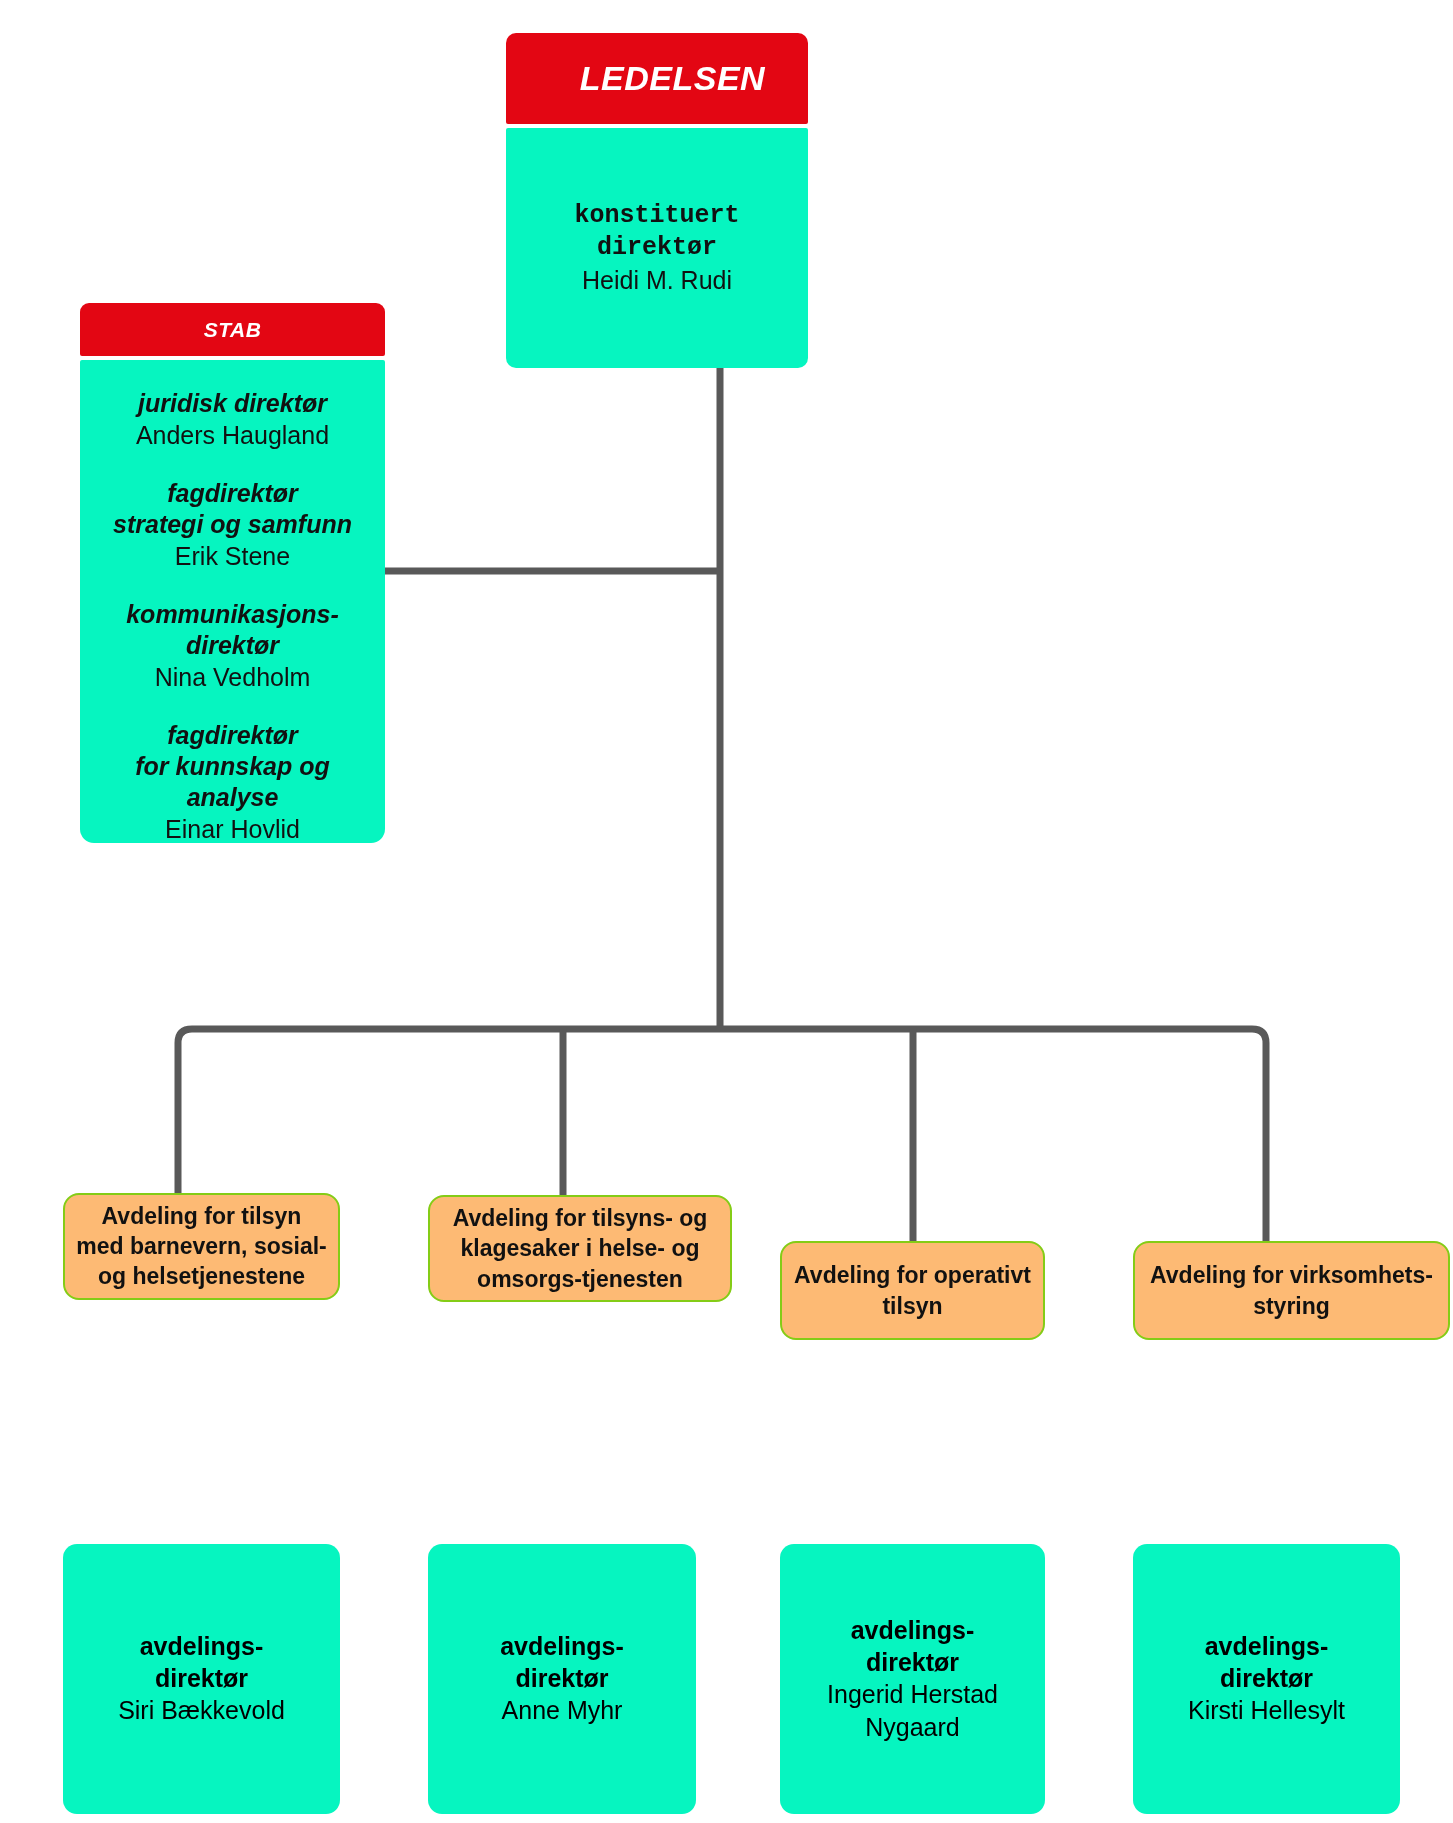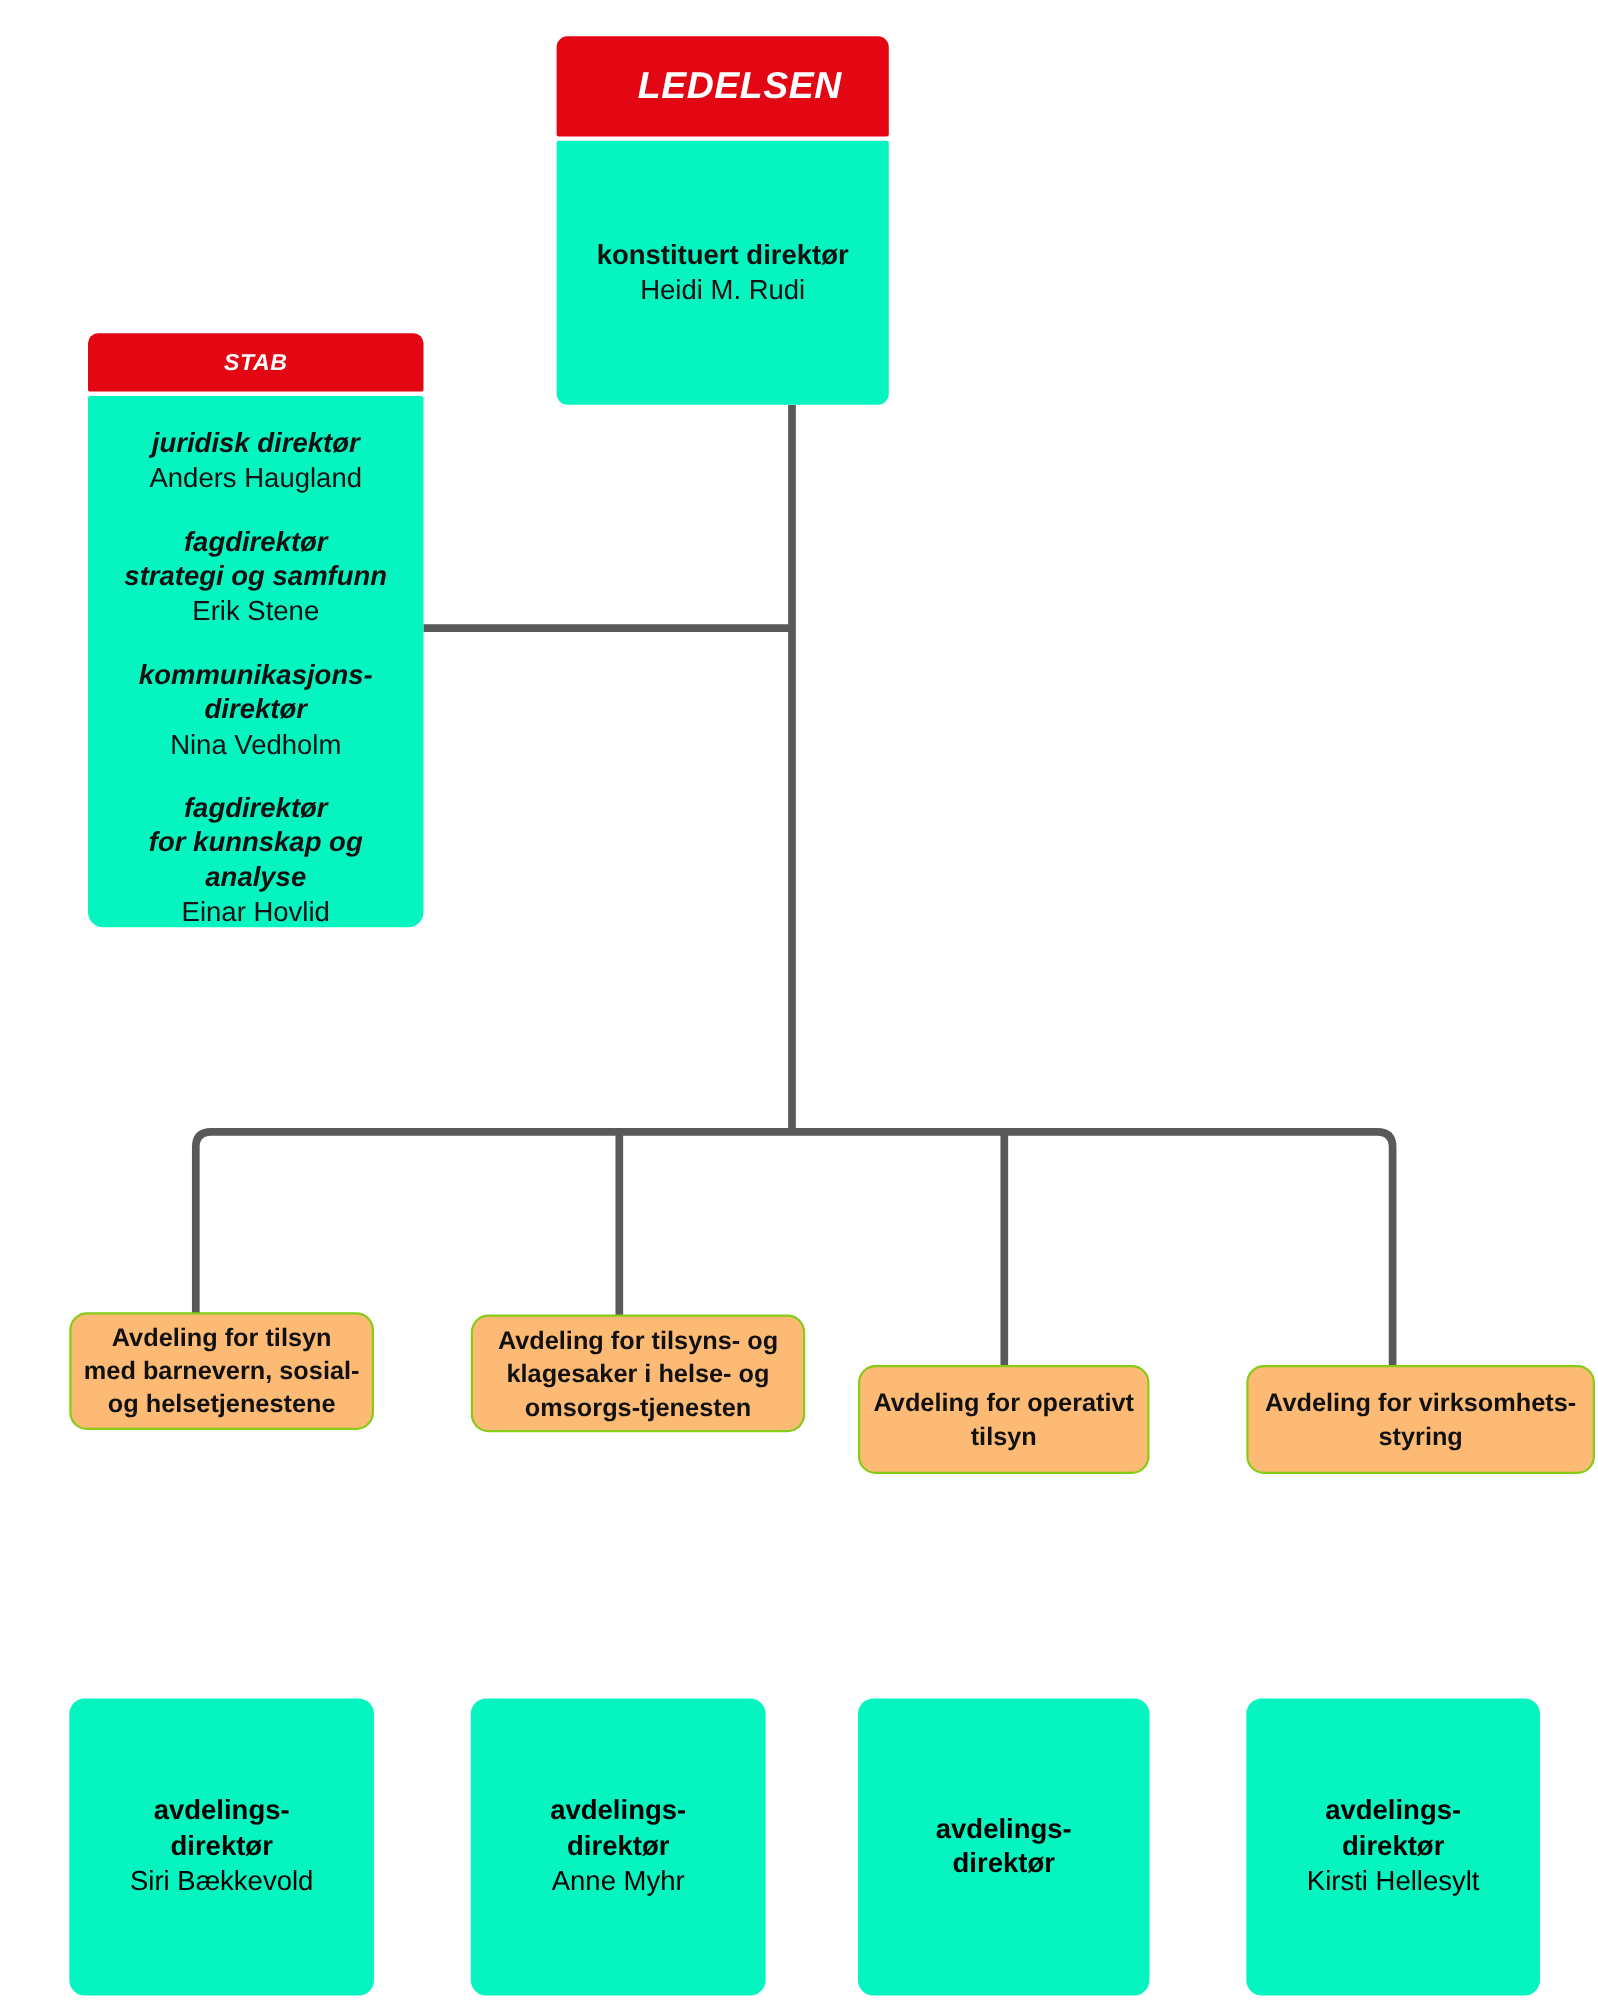--- a/index.html
+++ b/index.html
@@ -68,21 +68,21 @@
     border-radius: 10px 10px 2px 2px;
     padding-left: 31px;
   }
   #ledelsen-body {
     left: 506px; top: 128px;
     width: 302px; height: 240px;
     border-radius: 2px 2px 10px 10px;
     padding: 0 10px;
   }
   #ledelsen-body .role {
-    font-size: 25px; font-weight: bold; line-height: 1.28;
+    font-size: 25px; font-weight: bold; line-height: 1.28; font-family: Liberation Mono, monospace;
   }
   #ledelsen-body .name {
     font-size: 25px; font-weight: normal; line-height: 1.3;
   }
 
   
   #stab-cap {
     left: 80px; top: 303px;
     width: 305px; height: 53px;
     font-size: 21px;
@@ -210,20 +210,21 @@
   <div class="node dept-body" style="left:428px; top:1544px; width:268px; height:270px;">
     <div class="role">avdelings-</div>
     <div class="role">direktør</div>
     <div class="name">Anne Myhr</div>
   </div>
 
   <div class="node dept-title" style="left: 780px; top: 1241px; width: 265px; height: auto; min-height: 99px;">Avdeling for operativt tilsyn</div>
   <div class="node dept-body" style="left:780px; top:1544px; width:265px; height:270px;">
     <div class="role">avdelings-</div>
     <div class="role">direktør</div>
+    <div class="name">Ingerid Herstad Nygaard</div>
   </div>
 
   <div class="node dept-title" style="left: 1133px; top: 1241px; width: 317px; height: auto; min-height: 99px;">Avdeling for virksomhets-styring</div>
   <div class="node dept-body" style="left:1133px; top:1544px; width:267px; height:270px;">
     <div class="role">avdelings-</div>
     <div class="role">direktør</div>
     <div class="name">Kirsti Hellesylt</div>
   </div>
 
 </div>

